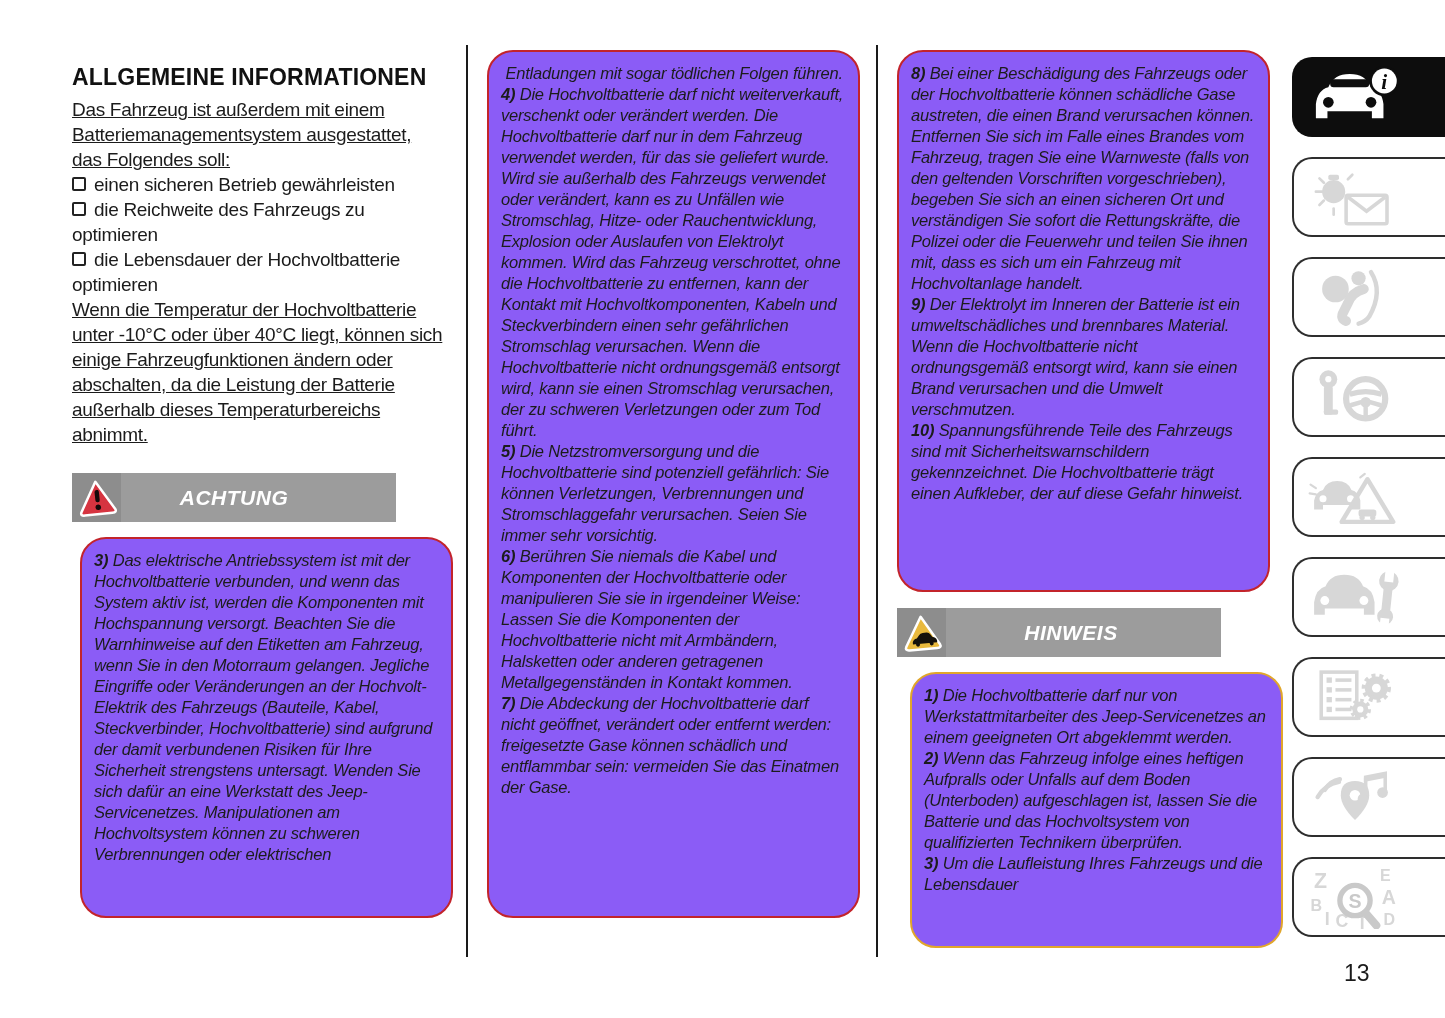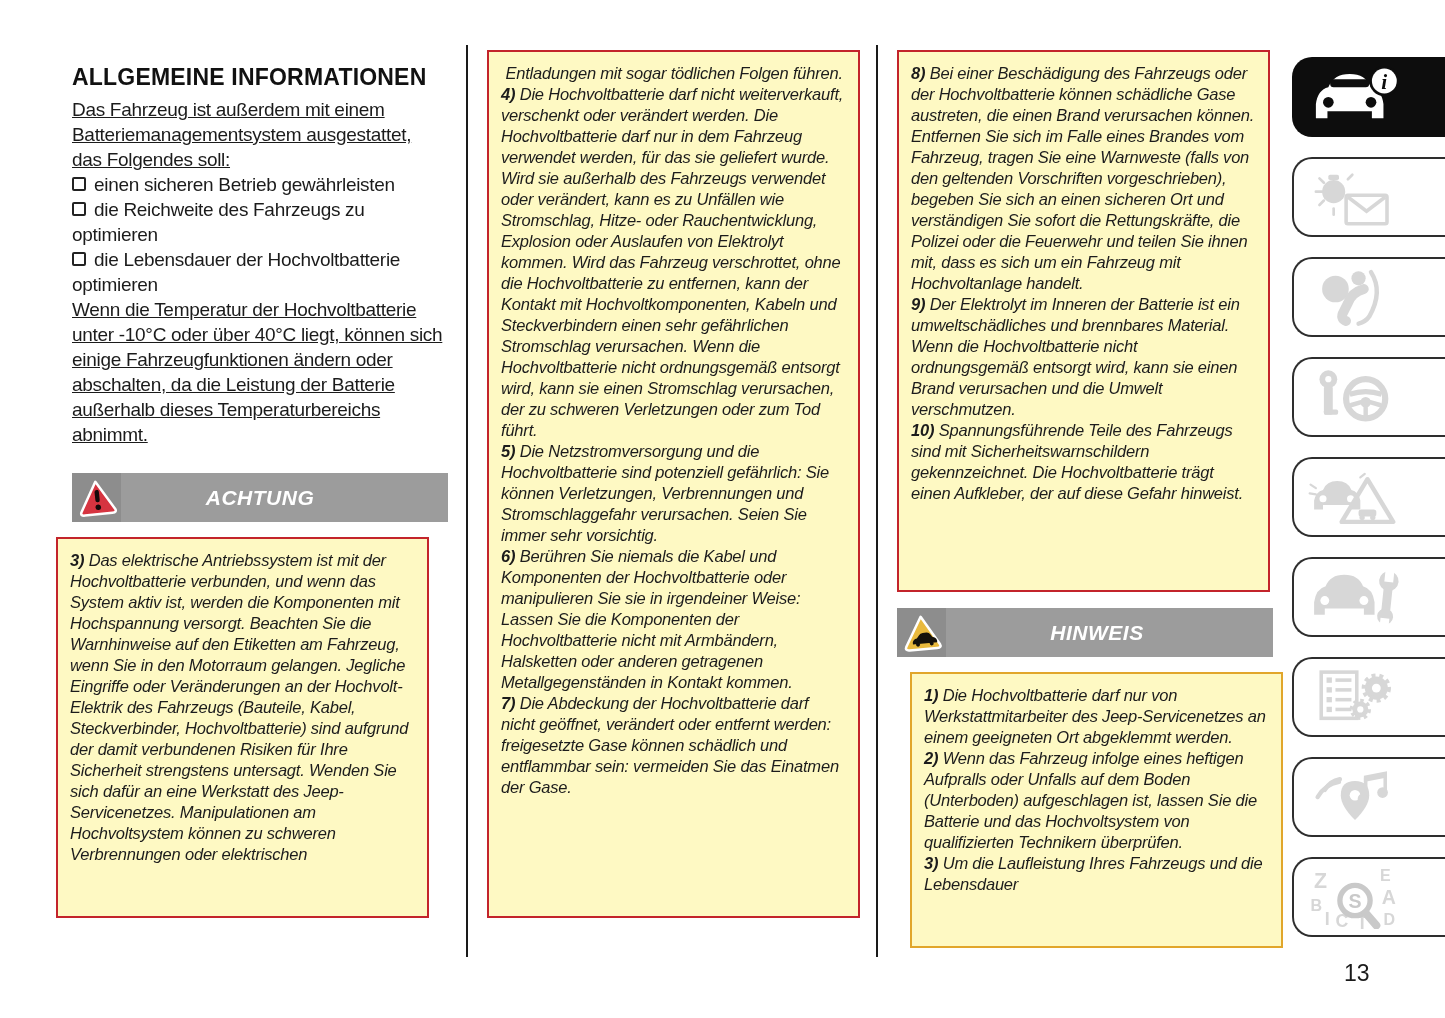--- a/index.html
+++ b/index.html
@@ -20,33 +20,33 @@
   .body-text{margin:0;font-size:19px;line-height:25px;letter-spacing:-.3px;text-decoration:underline;}
   ul.bullets{list-style:none;margin:0;padding:0;font-size:19px;line-height:25px;letter-spacing:-.3px;}
   ul.bullets li{margin:0;}
   .sq{
     display:inline-block;width:10px;height:10px;border:2.5px solid #222;border-radius:2px;
     margin-right:8px;position:relative;top:0px;
   }
 
   
   .warn-bar{
-    position:absolute;height:49px;background:#9c9c9c;display:flex;align-items:center;width:376px;
+    position:absolute;height:49px;background:#9c9c9c;display:flex;align-items:center;width:324px;
   }
   .warn-icon-cell{
     width:49px;height:49px;background:#8d8d8d;display:flex;align-items:center;justify-content:center;flex:0 0 49px;
   }
   .warn-label{
     flex:1;text-align:center;color:#fff;font-size:21px;font-weight:bold;font-style:italic;
     letter-spacing:.5px;padding-right:49px;
   }
 
   
   .rbox,.ybox{
-    position:absolute;width:373px;box-sizing:border-box;padding:11px 12px;overflow:hidden;background:#fef9c3;
+    position:absolute;width:373px;box-sizing:border-box;padding:11px 12px;overflow:hidden;background:#8b5cf6;border-radius:26px;
   }
   .rbox{border:2px solid #c3242b;}
   .ybox{border:2px solid #e1a62b;margin-left:13px;}
   .box-item{margin:0;font-size:16.5px;line-height:21px;font-style:italic;letter-spacing:-.2px;color:#1c1c1c;}
   .box-item b.num{font-weight:bold;}
   .box-item b.num::after{content:"\00a0";}
 
   
   .tab-rail{position:absolute;left:1292px;top:57px;width:153px;display:flex;flex-direction:column;gap:20px;}
   .tab{
@@ -77,21 +77,21 @@
   <div class="warn-icon-cell">
     <svg width="40" height="38" viewBox="0 0 64 60" style="transform:rotate(-6deg);">
       <path d="M32 4 L59 50 Q62 56 54 56 L10 56 Q2 56 5 50 Z" fill="#d63440" stroke="#ffffff" stroke-width="4" stroke-linejoin="round"></path>
       <rect x="29" y="17" width="7" height="20" rx="3.5" fill="#15090a"></rect>
       <circle cx="32.5" cy="45" r="4.5" fill="#15090a"></circle>
     </svg>
   </div>
   <div class="warn-label">ACHTUNG</div>
 </div>
 
-<div class="rbox" style="left:56px;top:537px;height:381px;">
+<div class="rbox" style="left:80px;top:537px;height:381px;">
   <p class="box-item"><b class="num">3)</b><span>Das elektrische Antriebssystem ist mit der Hochvoltbatterie verbunden, und wenn das System aktiv ist, werden die Komponenten mit Hochspannung versorgt. Beachten Sie die Warnhinweise auf den Etiketten am Fahrzeug, wenn Sie in den Motorraum gelangen. Jegliche Eingriffe oder Veränderungen an der Hochvolt-Elektrik des Fahrzeugs (Bauteile, Kabel, Steckverbinder, Hochvoltbatterie) sind aufgrund der damit verbundenen Risiken für Ihre Sicherheit strengstens untersagt. Wenden Sie sich dafür an eine Werkstatt des Jeep-Servicenetzes. Manipulationen am Hochvoltsystem können zu schweren Verbrennungen oder elektrischen</span></p>
 </div>
 
 <div class="divider divider-1"></div>
 
 <div class="rbox" style="left:487px;top:50px;height:868px;">
   <p class="box-item"><b class="num"></b><span>Entladungen mit sogar tödlichen Folgen führen.</span></p>
   <p class="box-item"><b class="num">4)</b><span>Die Hochvoltbatterie darf nicht weiterverkauft, verschenkt oder verändert werden. Die Hochvoltbatterie darf nur in dem Fahrzeug verwendet werden, für das sie geliefert wurde. Wird sie außerhalb des Fahrzeugs verwendet oder verändert, kann es zu Unfällen wie Stromschlag, Hitze- oder Rauchentwicklung, Explosion oder Auslaufen von Elektrolyt kommen. Wird das Fahrzeug verschrottet, ohne die Hochvoltbatterie zu entfernen, kann der Kontakt mit Hochvoltkomponenten, Kabeln und Steckverbindern einen sehr gefährlichen Stromschlag verursachen. Wenn die Hochvoltbatterie nicht ordnungsgemäß entsorgt wird, kann sie einen Stromschlag verursachen, der zu schweren Verletzungen oder zum Tod führt.</span></p>
   <p class="box-item"><b class="num">5)</b><span>Die Netzstromversorgung und die Hochvoltbatterie sind potenziell gefährlich: Sie können Verletzungen, Verbrennungen und Stromschlaggefahr verursachen. Seien Sie immer sehr vorsichtig.</span></p>
   <p class="box-item"><b class="num">6)</b><span>Berühren Sie niemals die Kabel und Komponenten der Hochvoltbatterie oder manipulieren Sie sie in irgendeiner Weise: Lassen Sie die Komponenten der Hochvoltbatterie nicht mit Armbändern, Halsketten oder anderen getragenen Metallgegenständen in Kontakt kommen.</span></p>

